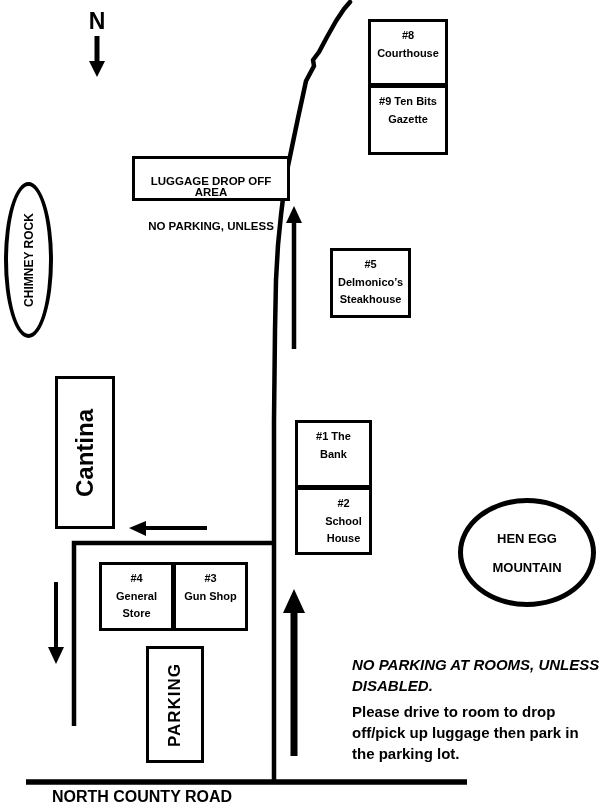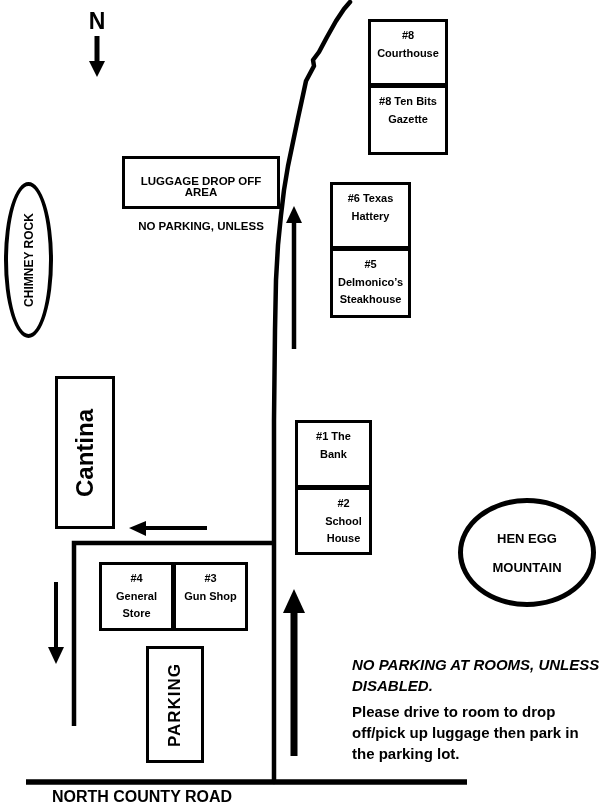--- a/index.html
+++ b/index.html
@@ -54,31 +54,29 @@
 
     <line x1="56" y1="582" x2="56" y2="649" stroke="#000" stroke-width="4"></line>
     <polygon points="48,647 64,647 56,664" fill="#000"></polygon>
 
     <line x1="294" y1="756" x2="294" y2="610" stroke="#000" stroke-width="7"></line>
     <polygon points="283,613 305,613 294,589" fill="#000"></polygon>
   </svg>
 
   <div class="nlabel" style="left:80px; top:8px; width:34px; font-size:23px;">N</div>
 
-  <div class="bbox" style="left:122px; top:156px; width:158px; height:53px; font-size:11.5px; line-height:1.0;">
+  <div class="bbox" style="left:132px; top:156px; width:158px; height:45px; font-size:11.5px; line-height:1.0;">
     <div>LUGGAGE DROP OFF AREA</div>
     <div style="margin-top:11px;">NO PARKING, UNLESS</div>
   </div>
 
   <div class="bbox" style="left:368px; top:19px; width:80px; height:67px;">#8
 Courthouse</div>
-  <div class="bbox" style="left:368px; top:85px; width:80px; height:70px;">#8 Ten Bits
+  <div class="bbox" style="left:368px; top:85px; width:80px; height:70px;">#9 Ten Bits
 Gazette</div>
-  <div class="bbox" style="left:330px; top:182px; width:81px; height:67px;">#6 Texas
-Hattery</div>
   <div class="bbox" style="left:330px; top:248px; width:81px; height:70px;">#5
 Delmonico’s
 Steakhouse</div>
   <div class="bbox" style="left:295px; top:420px; width:77px; height:68px;">#1 The
 Bank</div>
   <div class="bbox" style="left:295px; top:487px; width:77px; height:68px;padding-left:20px;">#2 School
 House</div>
   <div class="bbox" style="left:99px; top:562px; width:75px; height:69px;">#4
 General
 Store</div>

